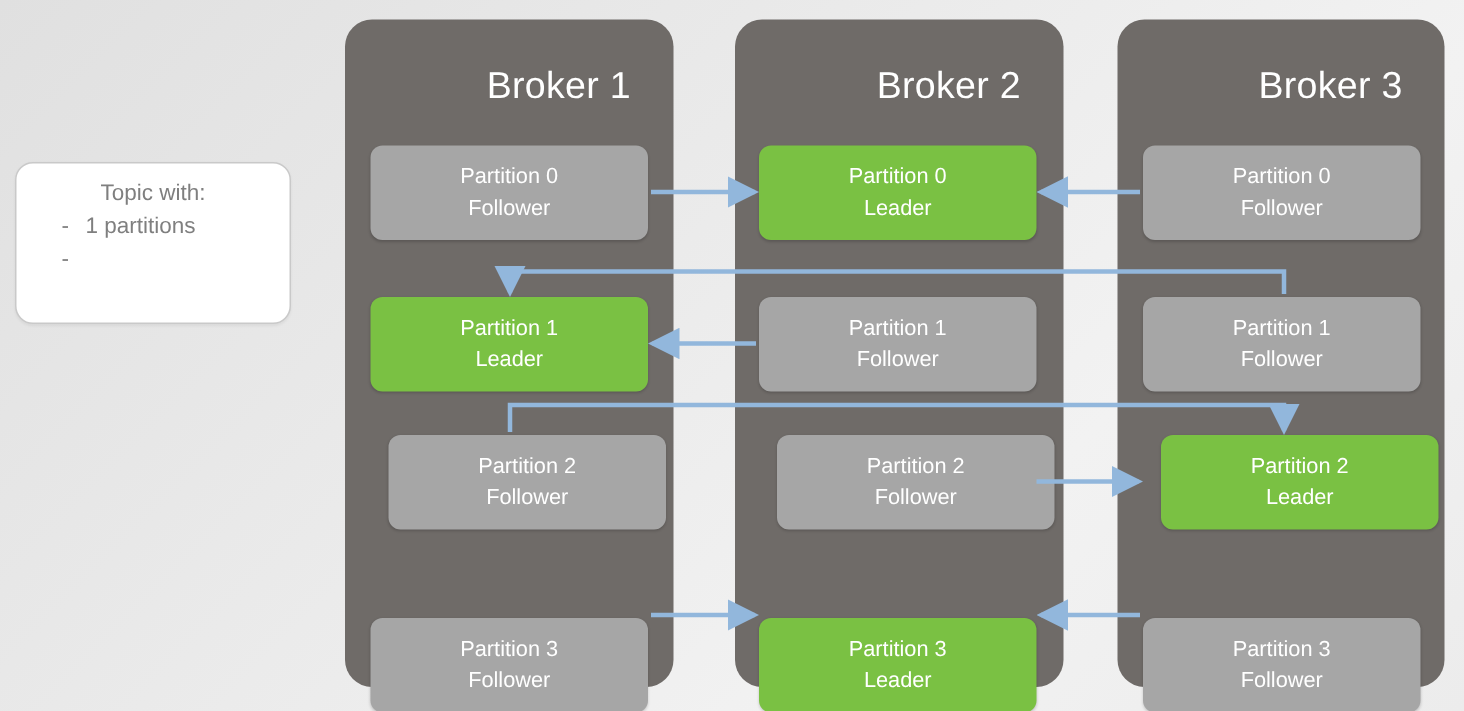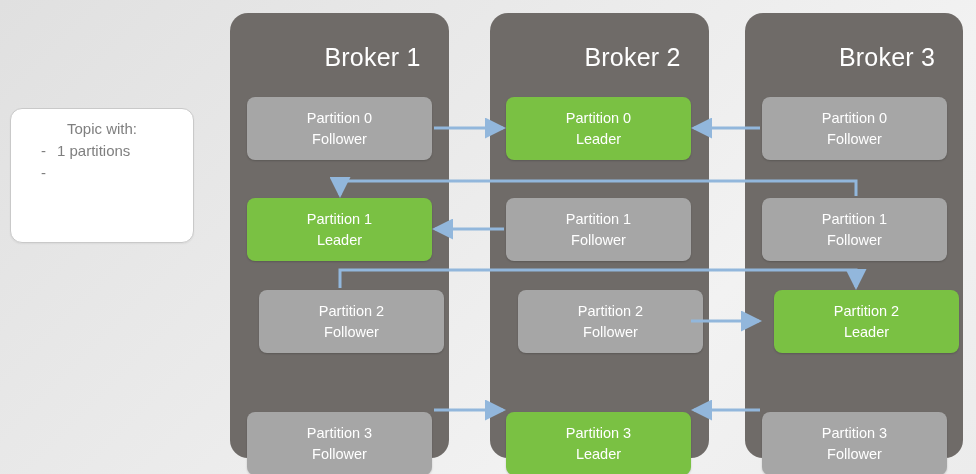--- a/index.html
+++ b/index.html
@@ -21,21 +21,21 @@
     width: 976px;
     height: 474px;
   }
 
   
   .topic-box {
     position: absolute;
     left: 10px;
     top: 108px;
     width: 184px;
-    height: 135px;
+    height: 108px;
     background: #ffffff;
     border: 1px solid #c9c9c9;
     border-radius: 12px;
     box-sizing: border-box;
     color: #7f7f7f;
     font-size: 15px;
     line-height: 22px;
     padding-top: 9px;
     box-shadow: 0 1px 2px rgba(0,0,0,0.06);
   }

